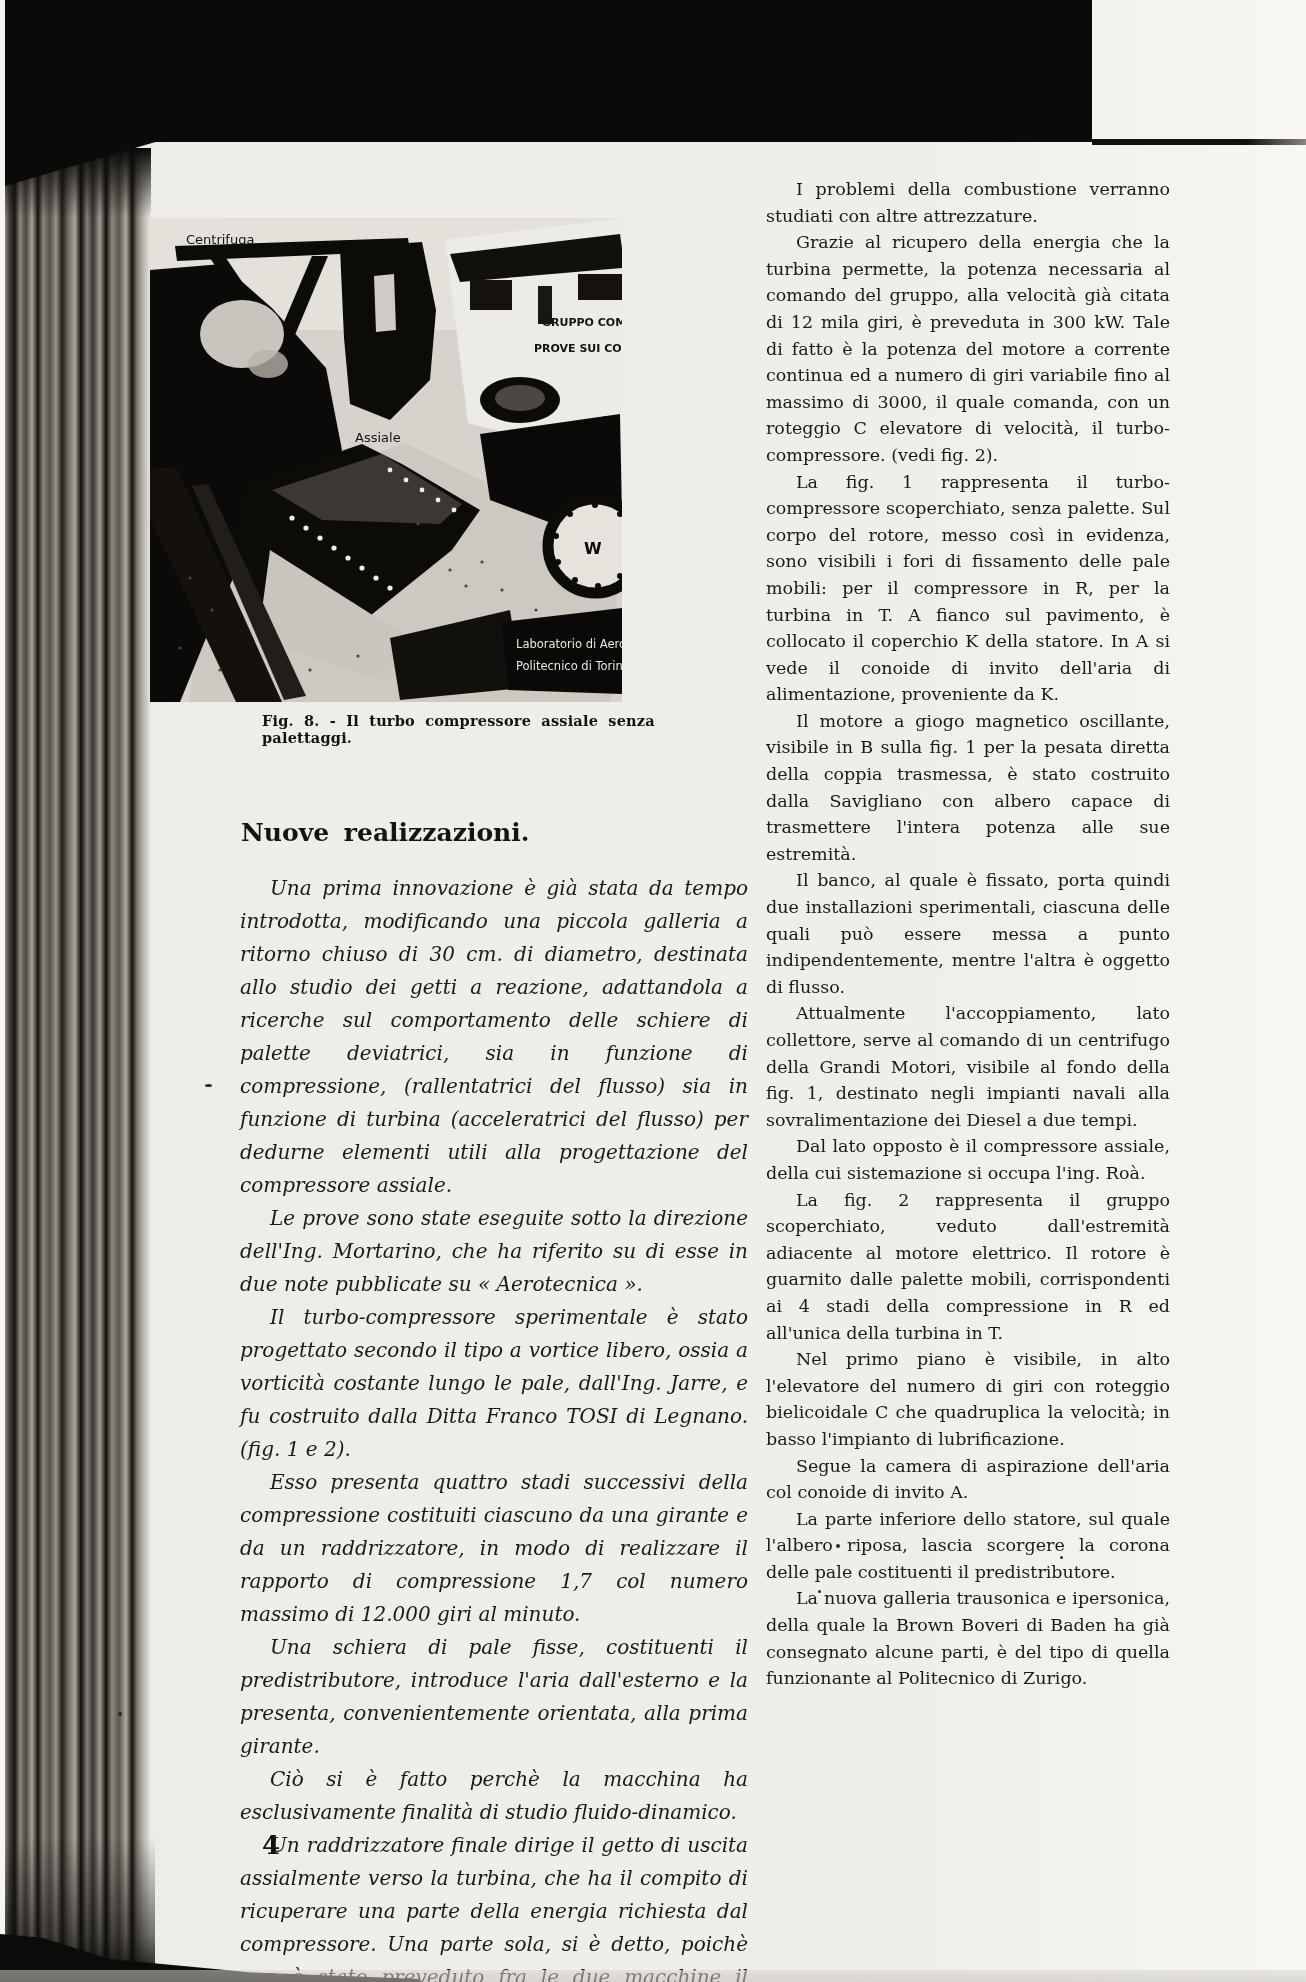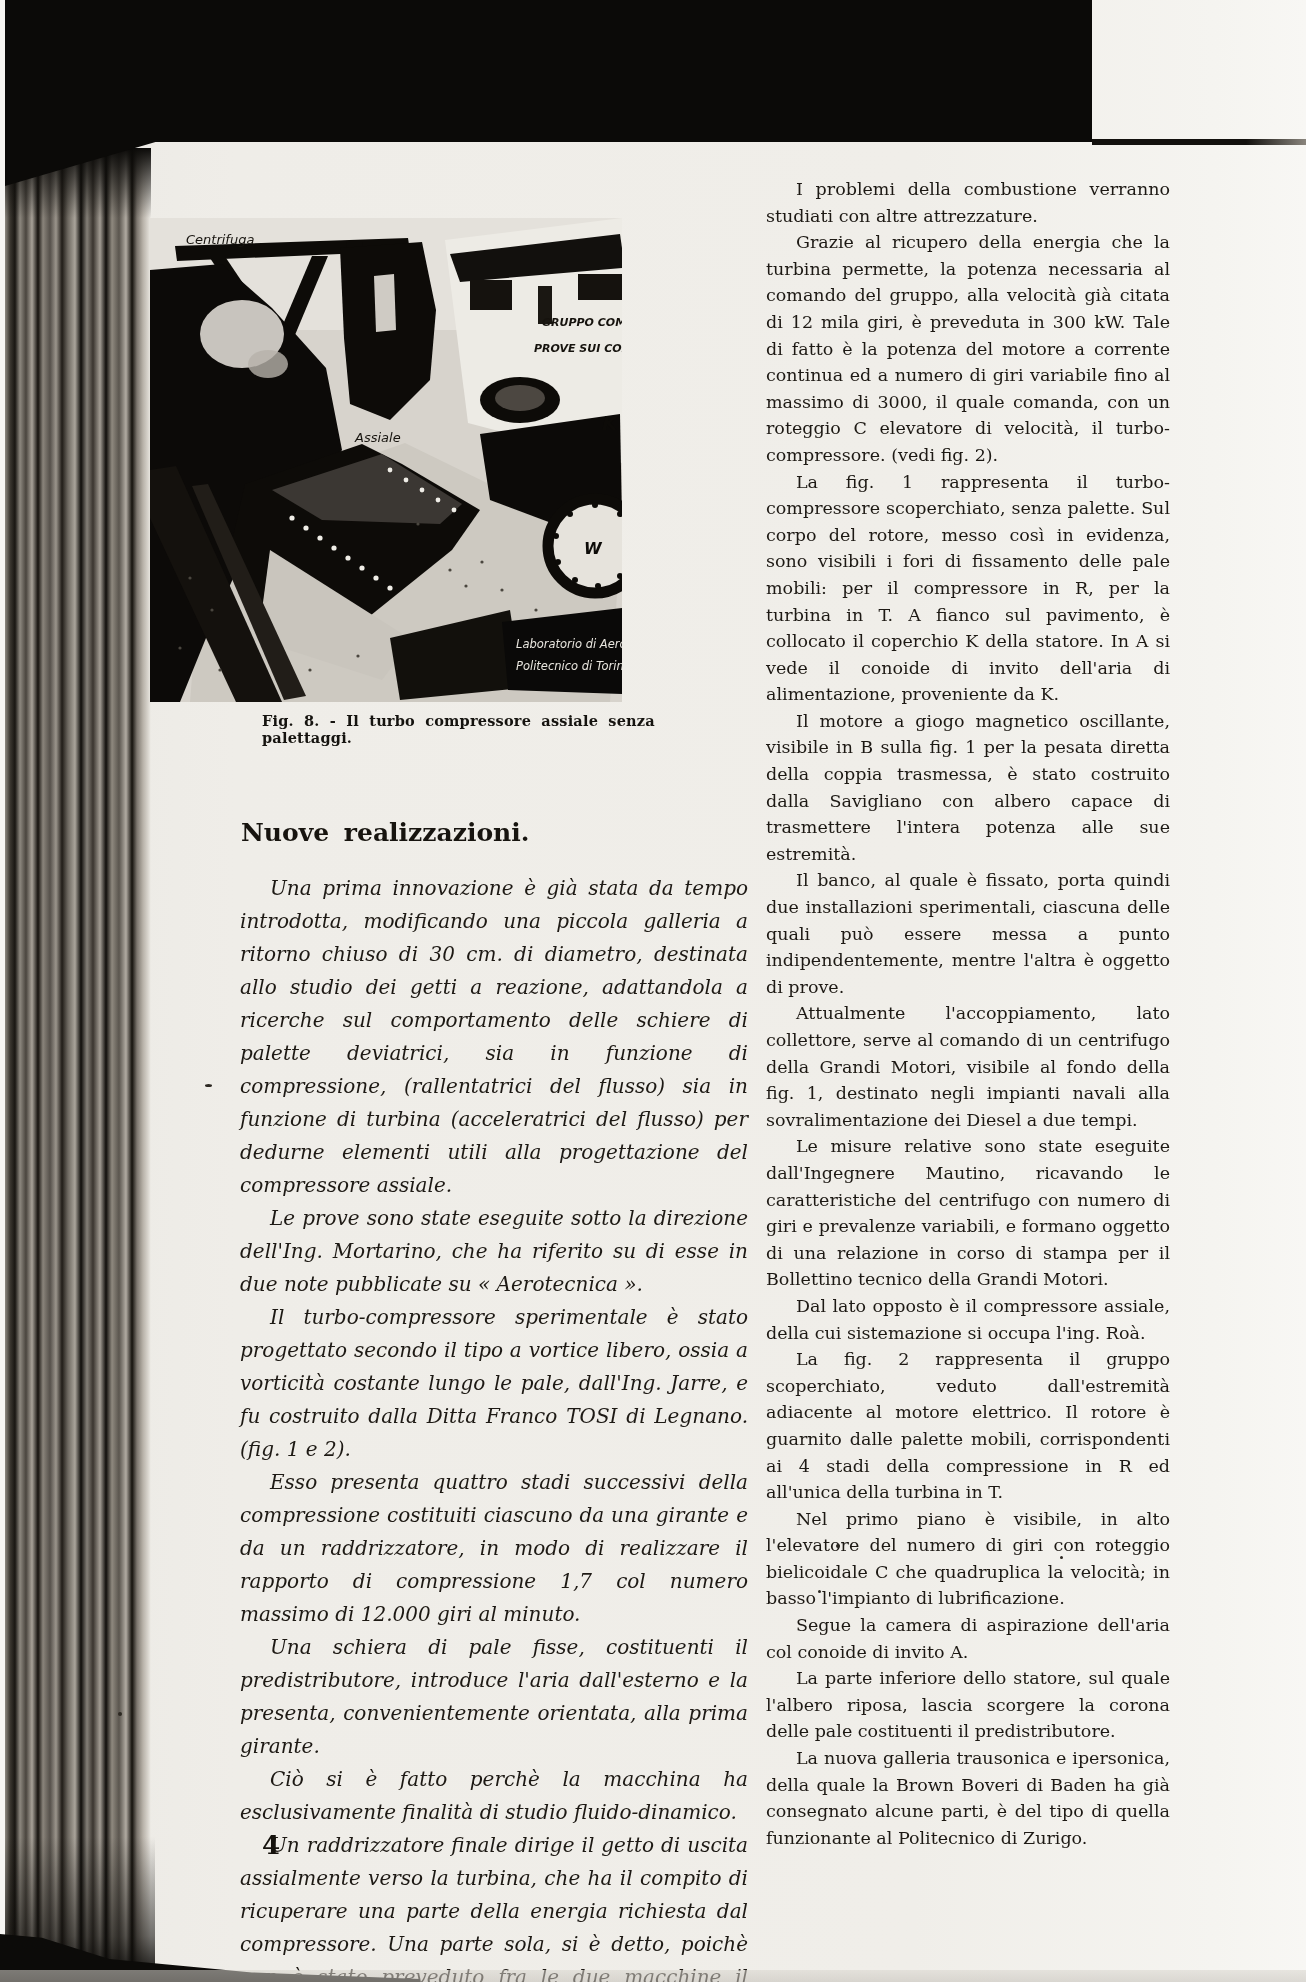--- a/index.html
+++ b/index.html
@@ -49,21 +49,21 @@
 
 <div class="page">
 
   <div class="left-white-edge"></div>
   <div class="spine"></div>
   <div class="spine-top-shade"></div>
   <div class="top-bar-left"></div>
   <div class="top-bar"></div>
   <div class="top-line"></div>
 
-  <figure class="photo" style="margin:0;font-style:italic;">
+  <figure class="photo" style="margin:0;">
     <svg viewBox="0 0 472 484" preserveAspectRatio="none">
       <rect x="0" y="0" width="472" height="484" fill="#d7d3cc"></rect>
       <rect x="0" y="0" width="472" height="112" fill="#e4e1db"></rect>
       <polygon points="295,22 472,0 472,245 318,205" fill="#edebe5"></polygon>
       <polygon points="55,295 255,225 470,330 460,484 40,484" fill="#cdc9c1"></polygon>
 
       <polygon points="25,28 258,20 260,33 27,43" fill="#0d0b08"></polygon>
       <polygon points="60,40 76,40 165,172 148,174" fill="#0d0b08"></polygon>
       <polygon points="162,38 178,38 122,172 106,170" fill="#0d0b08"></polygon>
       <polygon points="196,24 212,24 218,182 202,182" fill="#0d0b08"></polygon>
@@ -159,23 +159,22 @@
       <p>Esso presenta quattro stadi successivi della compressione costituiti ciascuno da una girante e da un raddrizzatore, in modo di realizzare il rapporto di compressione 1,7 col numero massimo di 12.000 giri al minuto.</p>
       <p>Una schiera di pale fisse, costituenti il predistributore, introduce l'aria dall'esterno e la presenta, convenientemente orientata, alla prima girante.</p>
       <p>Ciò si è fatto perchè la macchina ha esclusivamente finalità di studio fluido-dinamico.</p>
       <p>Un raddrizzatore finale dirige il getto di uscita assialmente verso la turbina, che ha il compito di ricuperare una parte della energia richiesta dal compressore. Una parte sola, si è detto, poichè non è stato preveduto fra le due macchine il riscaldamento dell'aria compressa, come avviene nelle camere di combustione dei turboreattori.</p>
     </div>
   <div class="col col-right">
       <p>I problemi della combustione verranno studiati con altre attrezzature.</p>
       <p>Grazie al ricupero della energia che la turbina permette, la potenza necessaria al comando del gruppo, alla velocità già citata di 12 mila giri, è preveduta in 300 kW. Tale di fatto è la potenza del motore a corrente continua ed a numero di giri variabile fino al massimo di 3000, il quale comanda, con un roteggio C elevatore di velocità, il turbo-compressore. (vedi fig. 2).</p>
       <p>La fig. 1 rappresenta il turbo-compressore scoperchiato, senza palette. Sul corpo del rotore, messo così in evidenza, sono visibili i fori di fissamento delle pale mobili: per il compressore in R, per la turbina in T. A fianco sul pavimento, è collocato il coperchio K della statore. In A si vede il conoide di invito dell'aria di alimentazione, proveniente da K.</p>
       <p>Il motore a giogo magnetico oscillante, visibile in B sulla fig. 1 per la pesata diretta della coppia trasmessa, è stato costruito dalla Savigliano con albero capace di trasmettere l'intera potenza alle sue estremità.</p>
-      <p>Il banco, al quale è fissato, porta quindi due installazioni sperimentali, ciascuna delle quali può essere messa a punto indipendentemente, mentre l'altra è oggetto di prove.</p>
+      <p>Il banco, al quale è fissato, porta quindi due installazioni sperimentali, ciascuna delle quali può essere messa a punto indipendentemente, mentre l'altra è oggetto di flusso.</p>
       <p>Attualmente l'accoppiamento, lato collettore, serve al comando di un centrifugo della Grandi Motori, visibile al fondo della fig. 1, destinato negli impianti navali alla sovralimentazione dei Diesel a due tempi.</p>
-      <p>Le misure relative sono state eseguite dall'Ingegnere Mautino, ricavando le caratteristiche del centrifugo con numero di giri e prevalenze variabili, e formano oggetto di una relazione in corso di stampa per il Bollettino tecnico della Grandi Motori.</p>
       <p>Dal lato opposto è il compressore assiale, della cui sistemazione si occupa l'ing. Roà.</p>
       <p>La fig. 2 rappresenta il gruppo scoperchiato, veduto dall'estremità adiacente al motore elettrico. Il rotore è guarnito dalle palette mobili, corrispondenti ai 4 stadi della compressione in R ed all'unica della turbina in T.</p>
       <p>Nel primo piano è visibile, in alto l'elevatore del numero di giri con roteggio bielicoidale C che quadruplica la velocità; in basso l'impianto di lubrificazione.</p>
       <p>Segue la camera di aspirazione dell'aria col conoide di invito A.</p>
       <p>La parte inferiore dello statore, sul quale l'albero riposa, lascia scorgere la corona delle pale costituenti il predistributore.</p>
       <p>La nuova galleria trausonica e ipersonica, della quale la Brown Boveri di Baden ha già consegnato alcune parti, è del tipo di quella funzionante al Politecnico di Zurigo.</p>
     </div>
 
   <div class="page-number">4</div>
 

